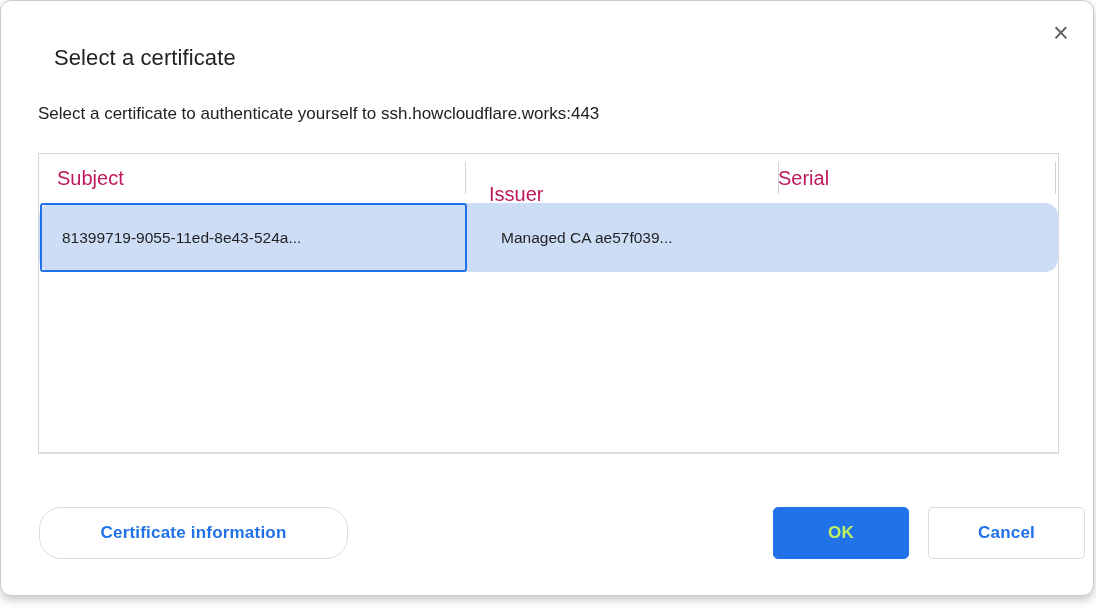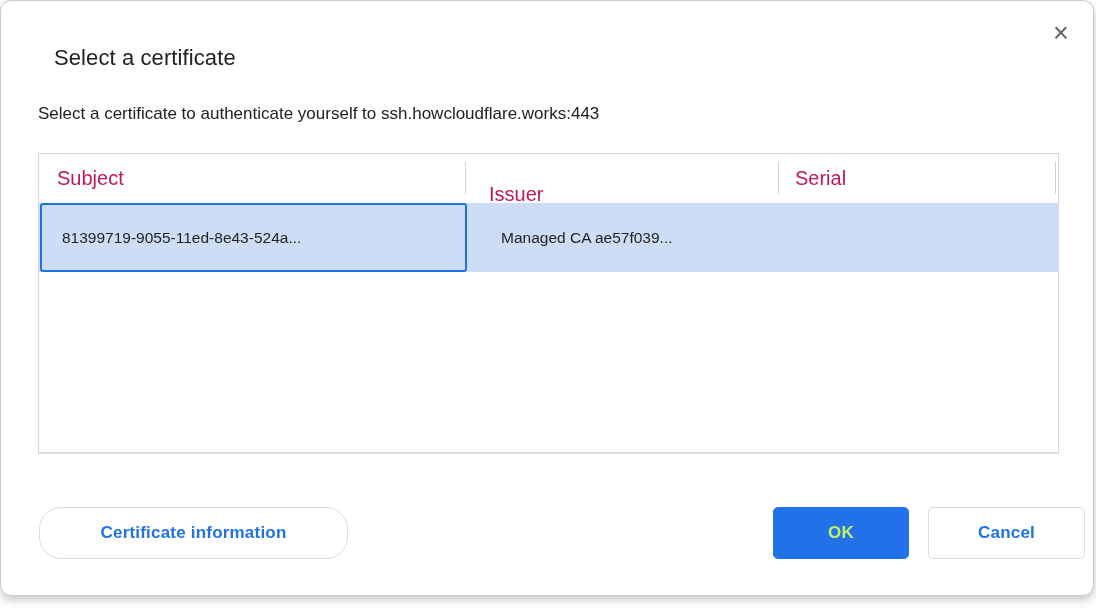--- a/index.html
+++ b/index.html
@@ -41,33 +41,33 @@
     background:#fff;border:1px solid var(--table-border);
     border-bottom:2px solid #dedede;
   }
   .thead{
     position:relative;height:49px;display:grid;
     grid-template-columns:426px 313px 1fr;align-items:center;
   }
   .th{font-size:20px;color:#be185d;white-space:nowrap;overflow:hidden;}
   .th-subject{padding-left:18px;}
   .th-issuer{padding-left:24px;margin-top:32px;}
-  .th-serial{padding-left:17px;}
+  .th-serial{}
   .col-divider{
     position:absolute;top:8px;width:1px;height:32px;background:#d2d2d2;
   }
   .col-divider.d1{left:426px;}
   .col-divider.d2{left:739px;}
   .col-divider.d3{left:1016px;}
 
   .trow{
     position:relative;height:69px;display:grid;
     grid-template-columns:426px 313px 1fr;align-items:center;cursor:pointer;
   }
-  .trow.selected{background:var(--selected-row-bg);}
+  .trow.selected{background:var(--selected-row-bg);border-radius:13px;}
   .cell{font-size:15.5px;color:#1f2023;white-space:nowrap;overflow:hidden;}
   .cell-subject{padding-left:23px;}
   .cell-issuer{padding-left:36px;}
   .cell-serial{padding-left:17px;}
   .focus-ring{
     position:absolute;left:1px;top:0;width:427px;height:69px;
     border:2px solid var(--accent-blue);border-radius:3px;pointer-events:none;
   }
 
   .btn{

